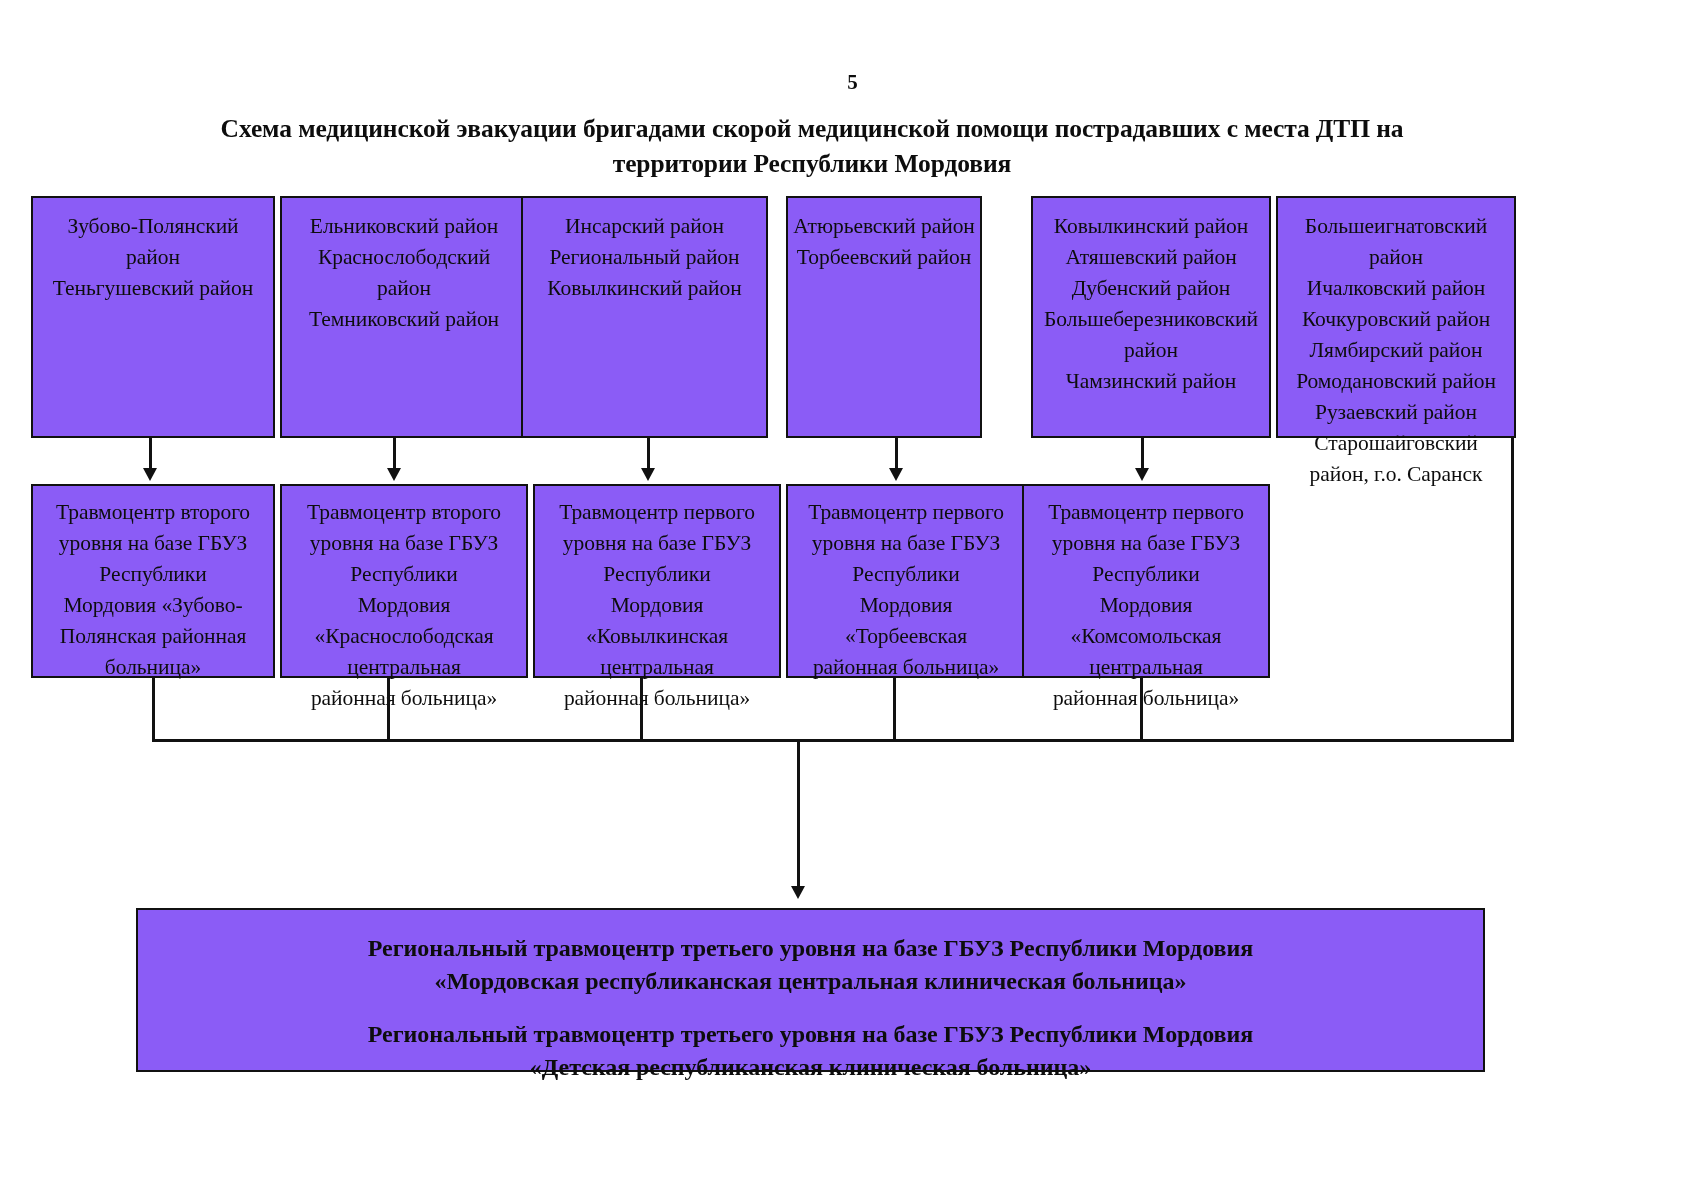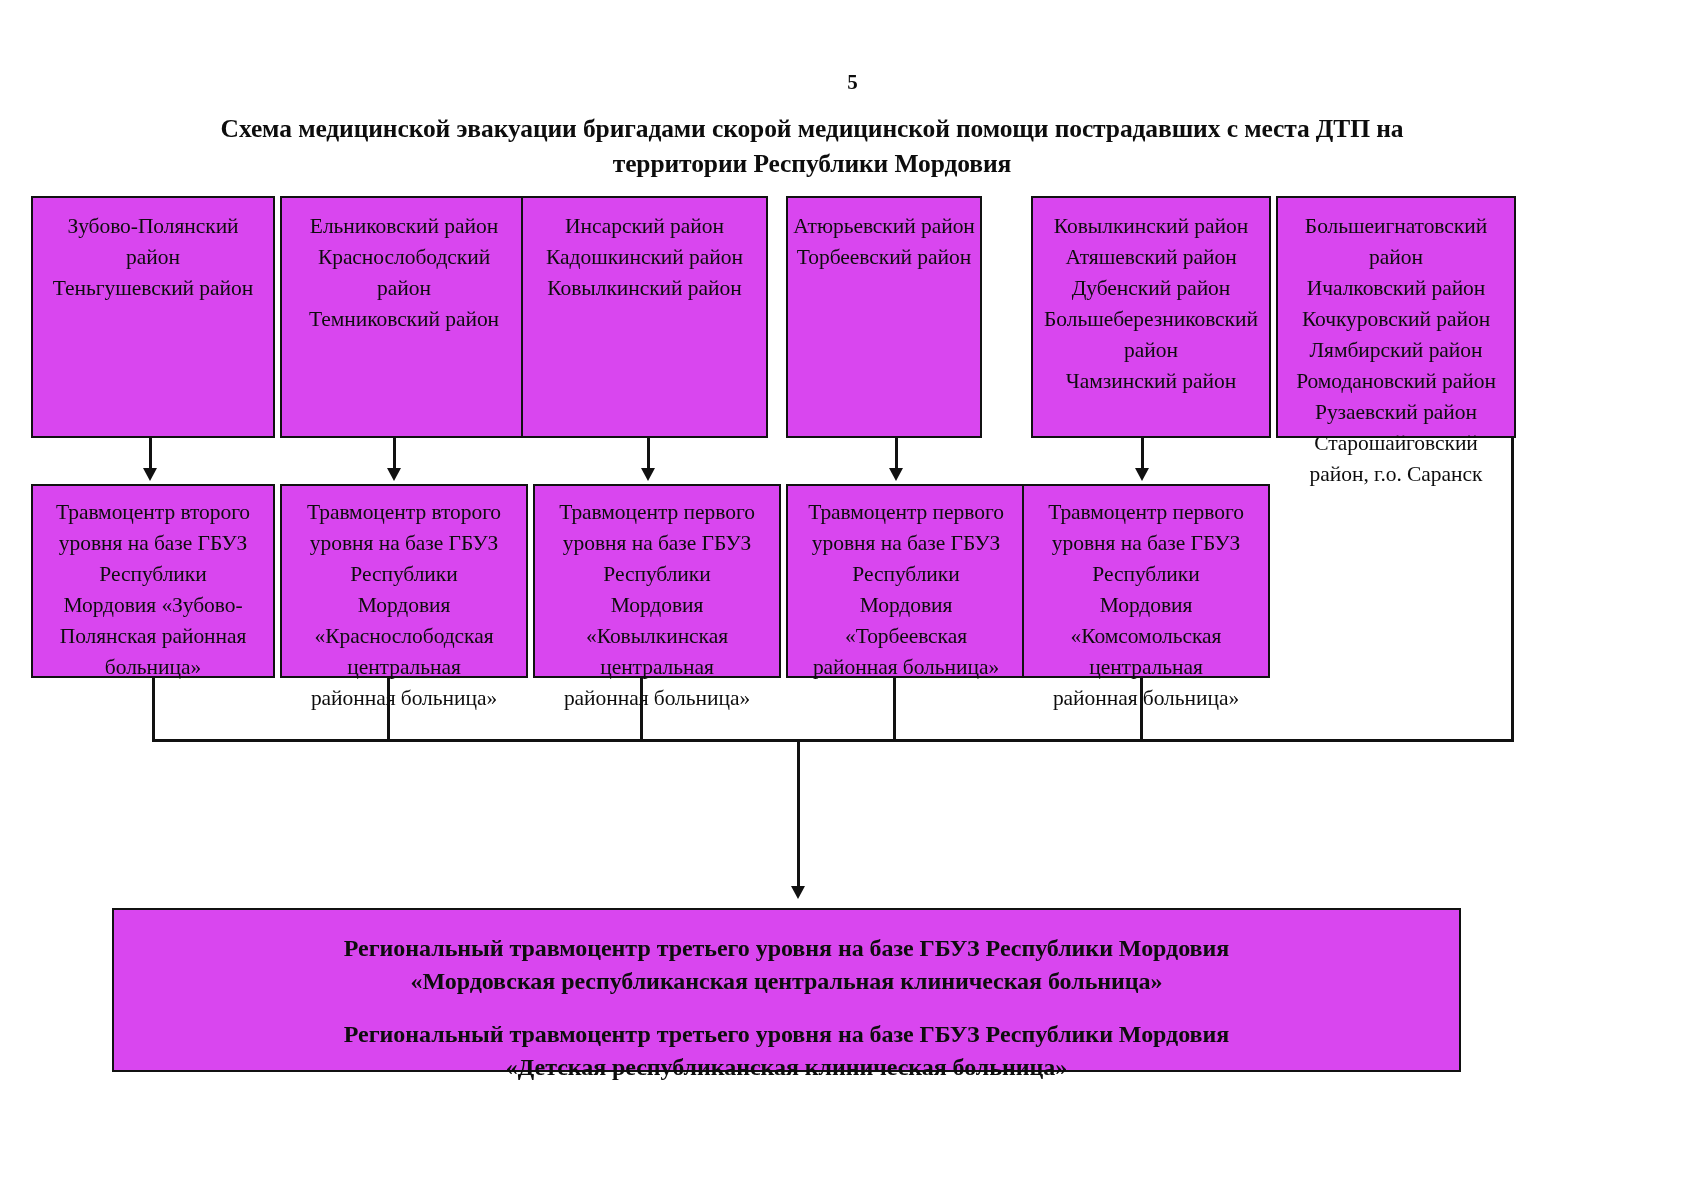--- a/index.html
+++ b/index.html
@@ -42,42 +42,42 @@
     line-height: 1.36;
     letter-spacing: -0.1px;
   }
   .doc-title .t-line { display: block; }
 
   
   .node {
     position: absolute;
     box-sizing: border-box;
     border: 2px solid #111111;
-    background: #d946ef;
+    background: #8b5cf6;
     text-align: center;
   }
   .node .inner {
     padding-top: 13px;
     font-size: 21.5px;
     line-height: 1.44;
     letter-spacing: -0.05px;
   }
   .node .inner .ln { display: block; }
 
   
   .row1 { top: 196px; height: 242px; }
 
   
   .row2 { top: 484px; height: 194px; }
   .row2 .inner { padding-top: 11px; }
 
   
   #node-regional {
     top: 908px;
-    left: 112px;
+    left: 136px;
     width: 1349px;
     height: 164px;
   }
   #node-regional .inner {
     padding-top: 22px;
     font-size: 24px;
     font-weight: 700;
     line-height: 1.38;
   }
   #node-regional .para { display: block; }
@@ -125,21 +125,21 @@
       <span class="ln">Ельниковский район</span>
       <span class="ln">Краснослободский</span>
       <span class="ln">район</span>
       <span class="ln">Темниковский район</span>
     </div>
   </div>
 
   <div class="node row1" id="node-d2" style="left:521px; width:247px;">
     <div class="inner">
       <span class="ln">Инсарский район</span>
-      <span class="ln">Кадошкинский район</span>
+      <span class="ln">Региональный район</span>
       <span class="ln">Ковылкинский район</span>
     </div>
   </div>
 
   <div class="node row1" id="node-d3" style="left:786px; width:196px;">
     <div class="inner">
       <span class="ln">Атюрьевский район</span>
       <span class="ln">Торбеевский район</span>
     </div>
   </div>

